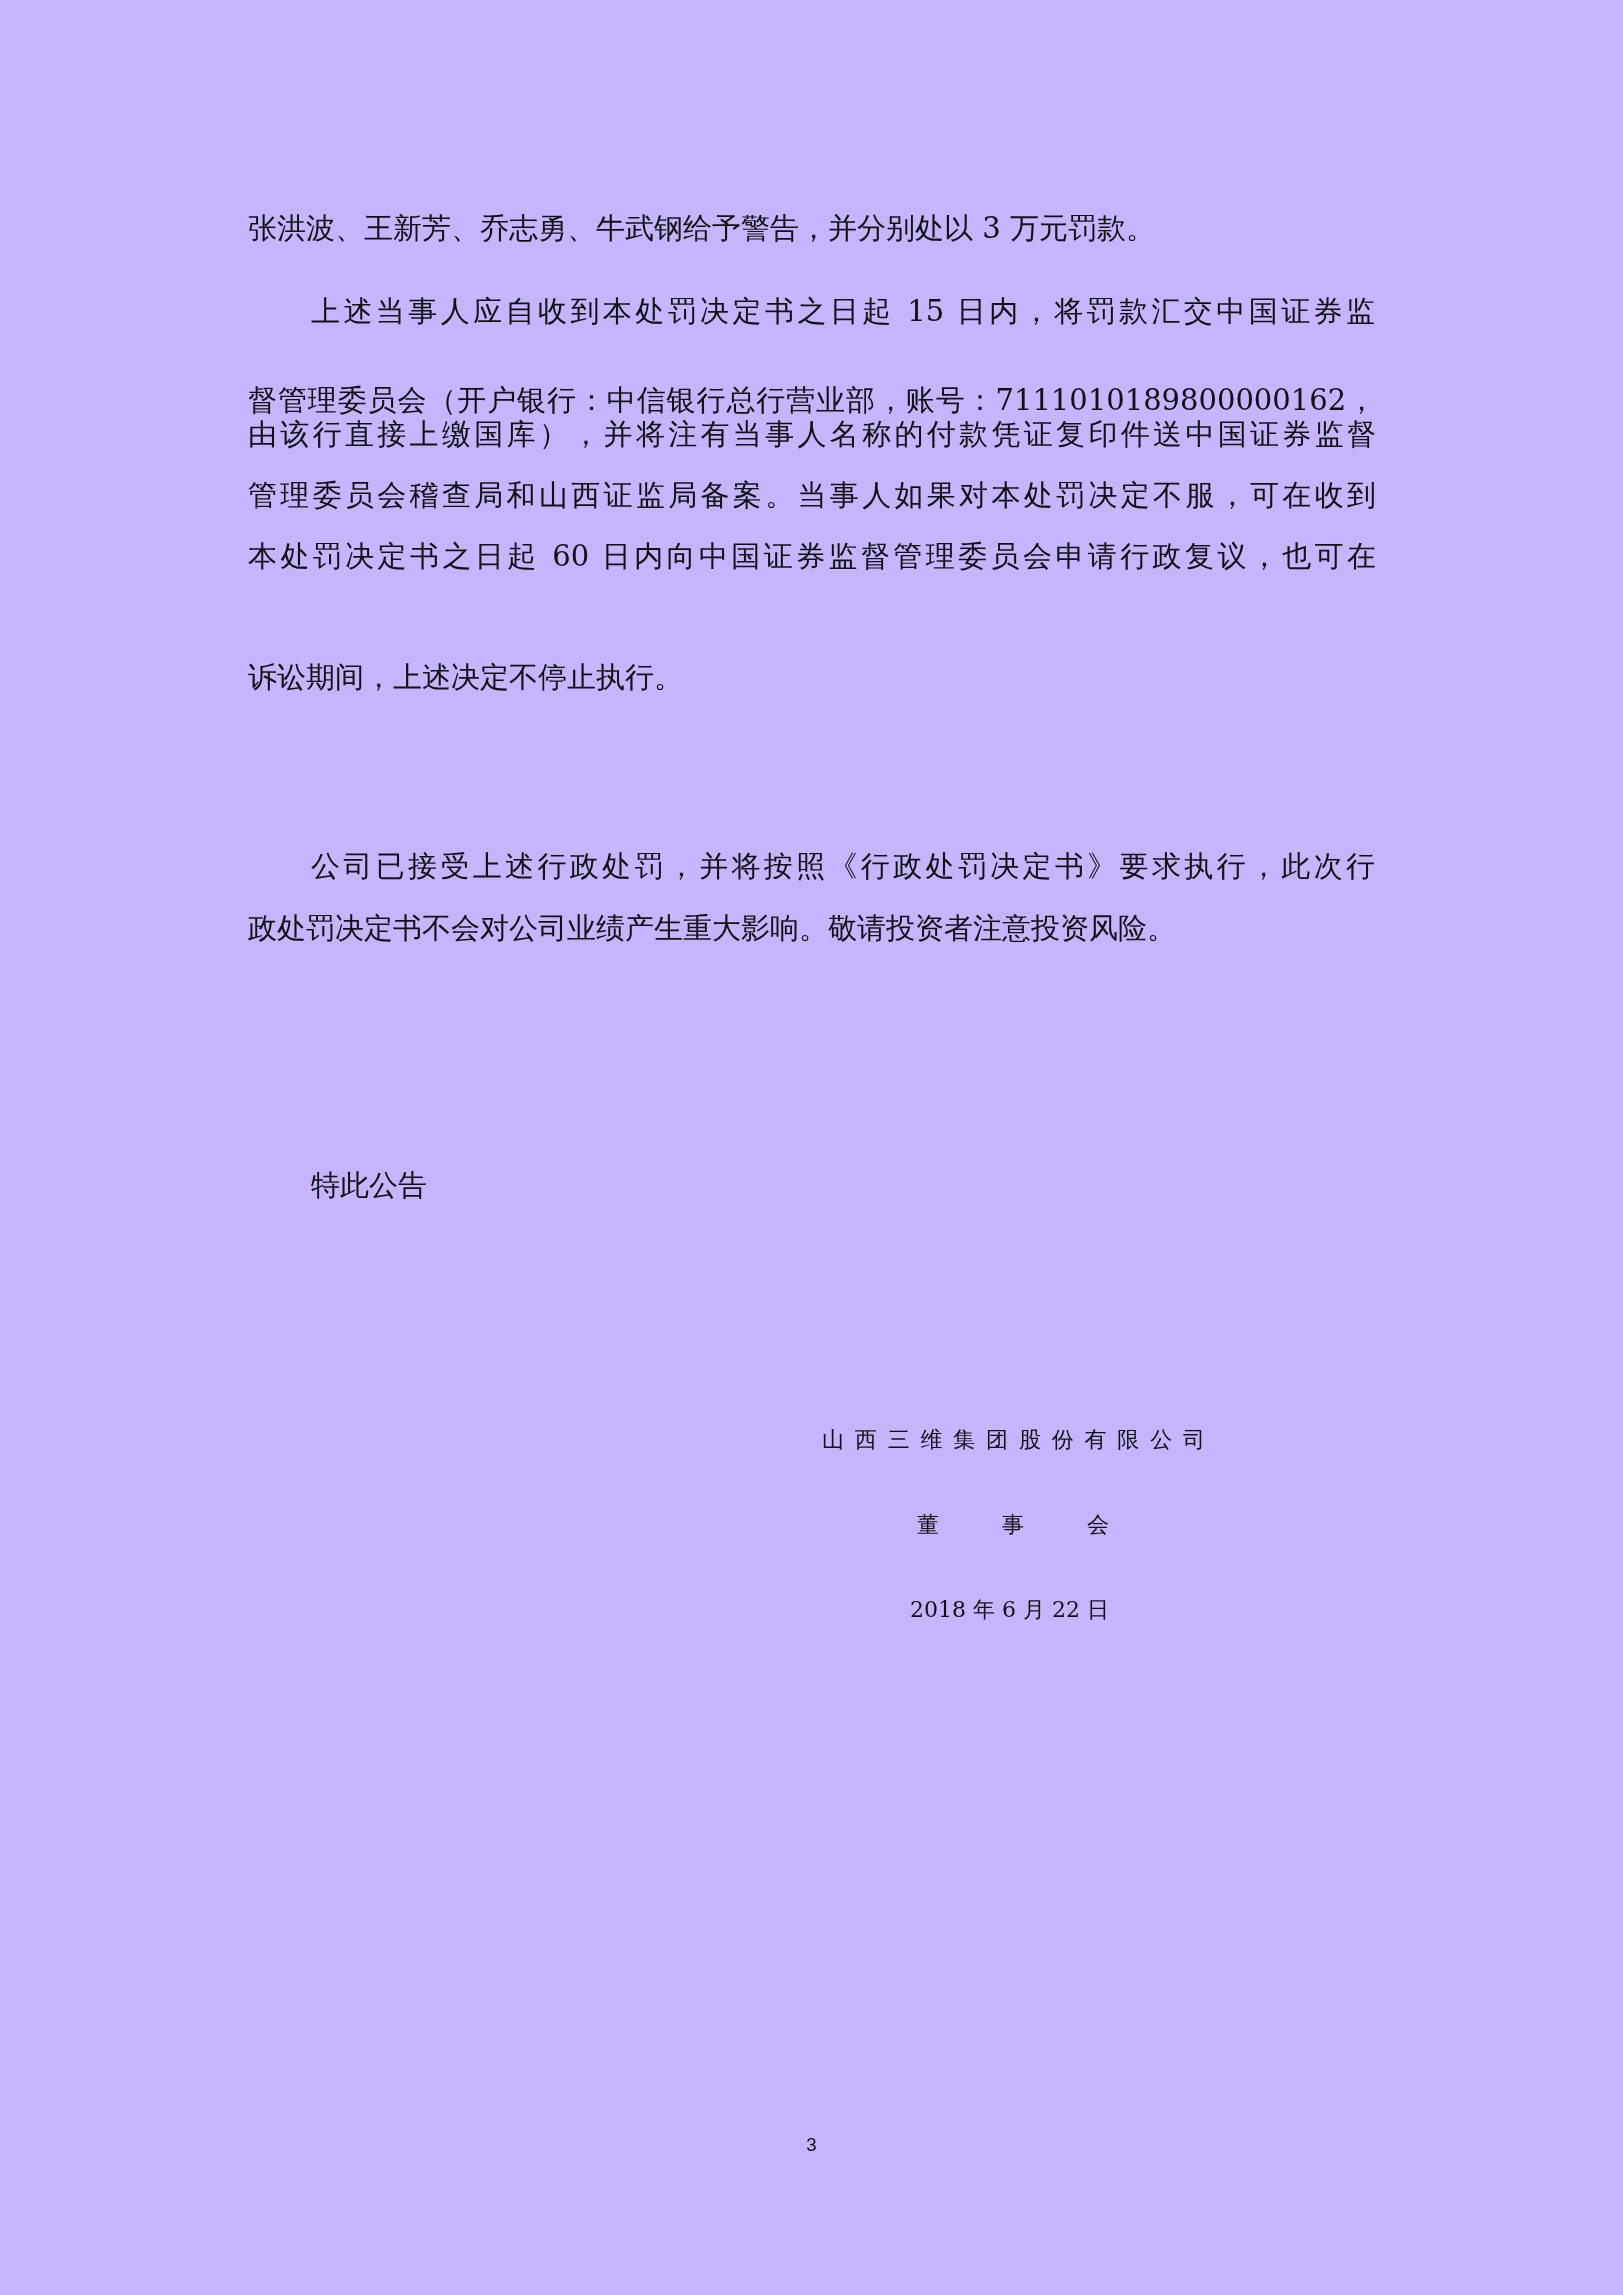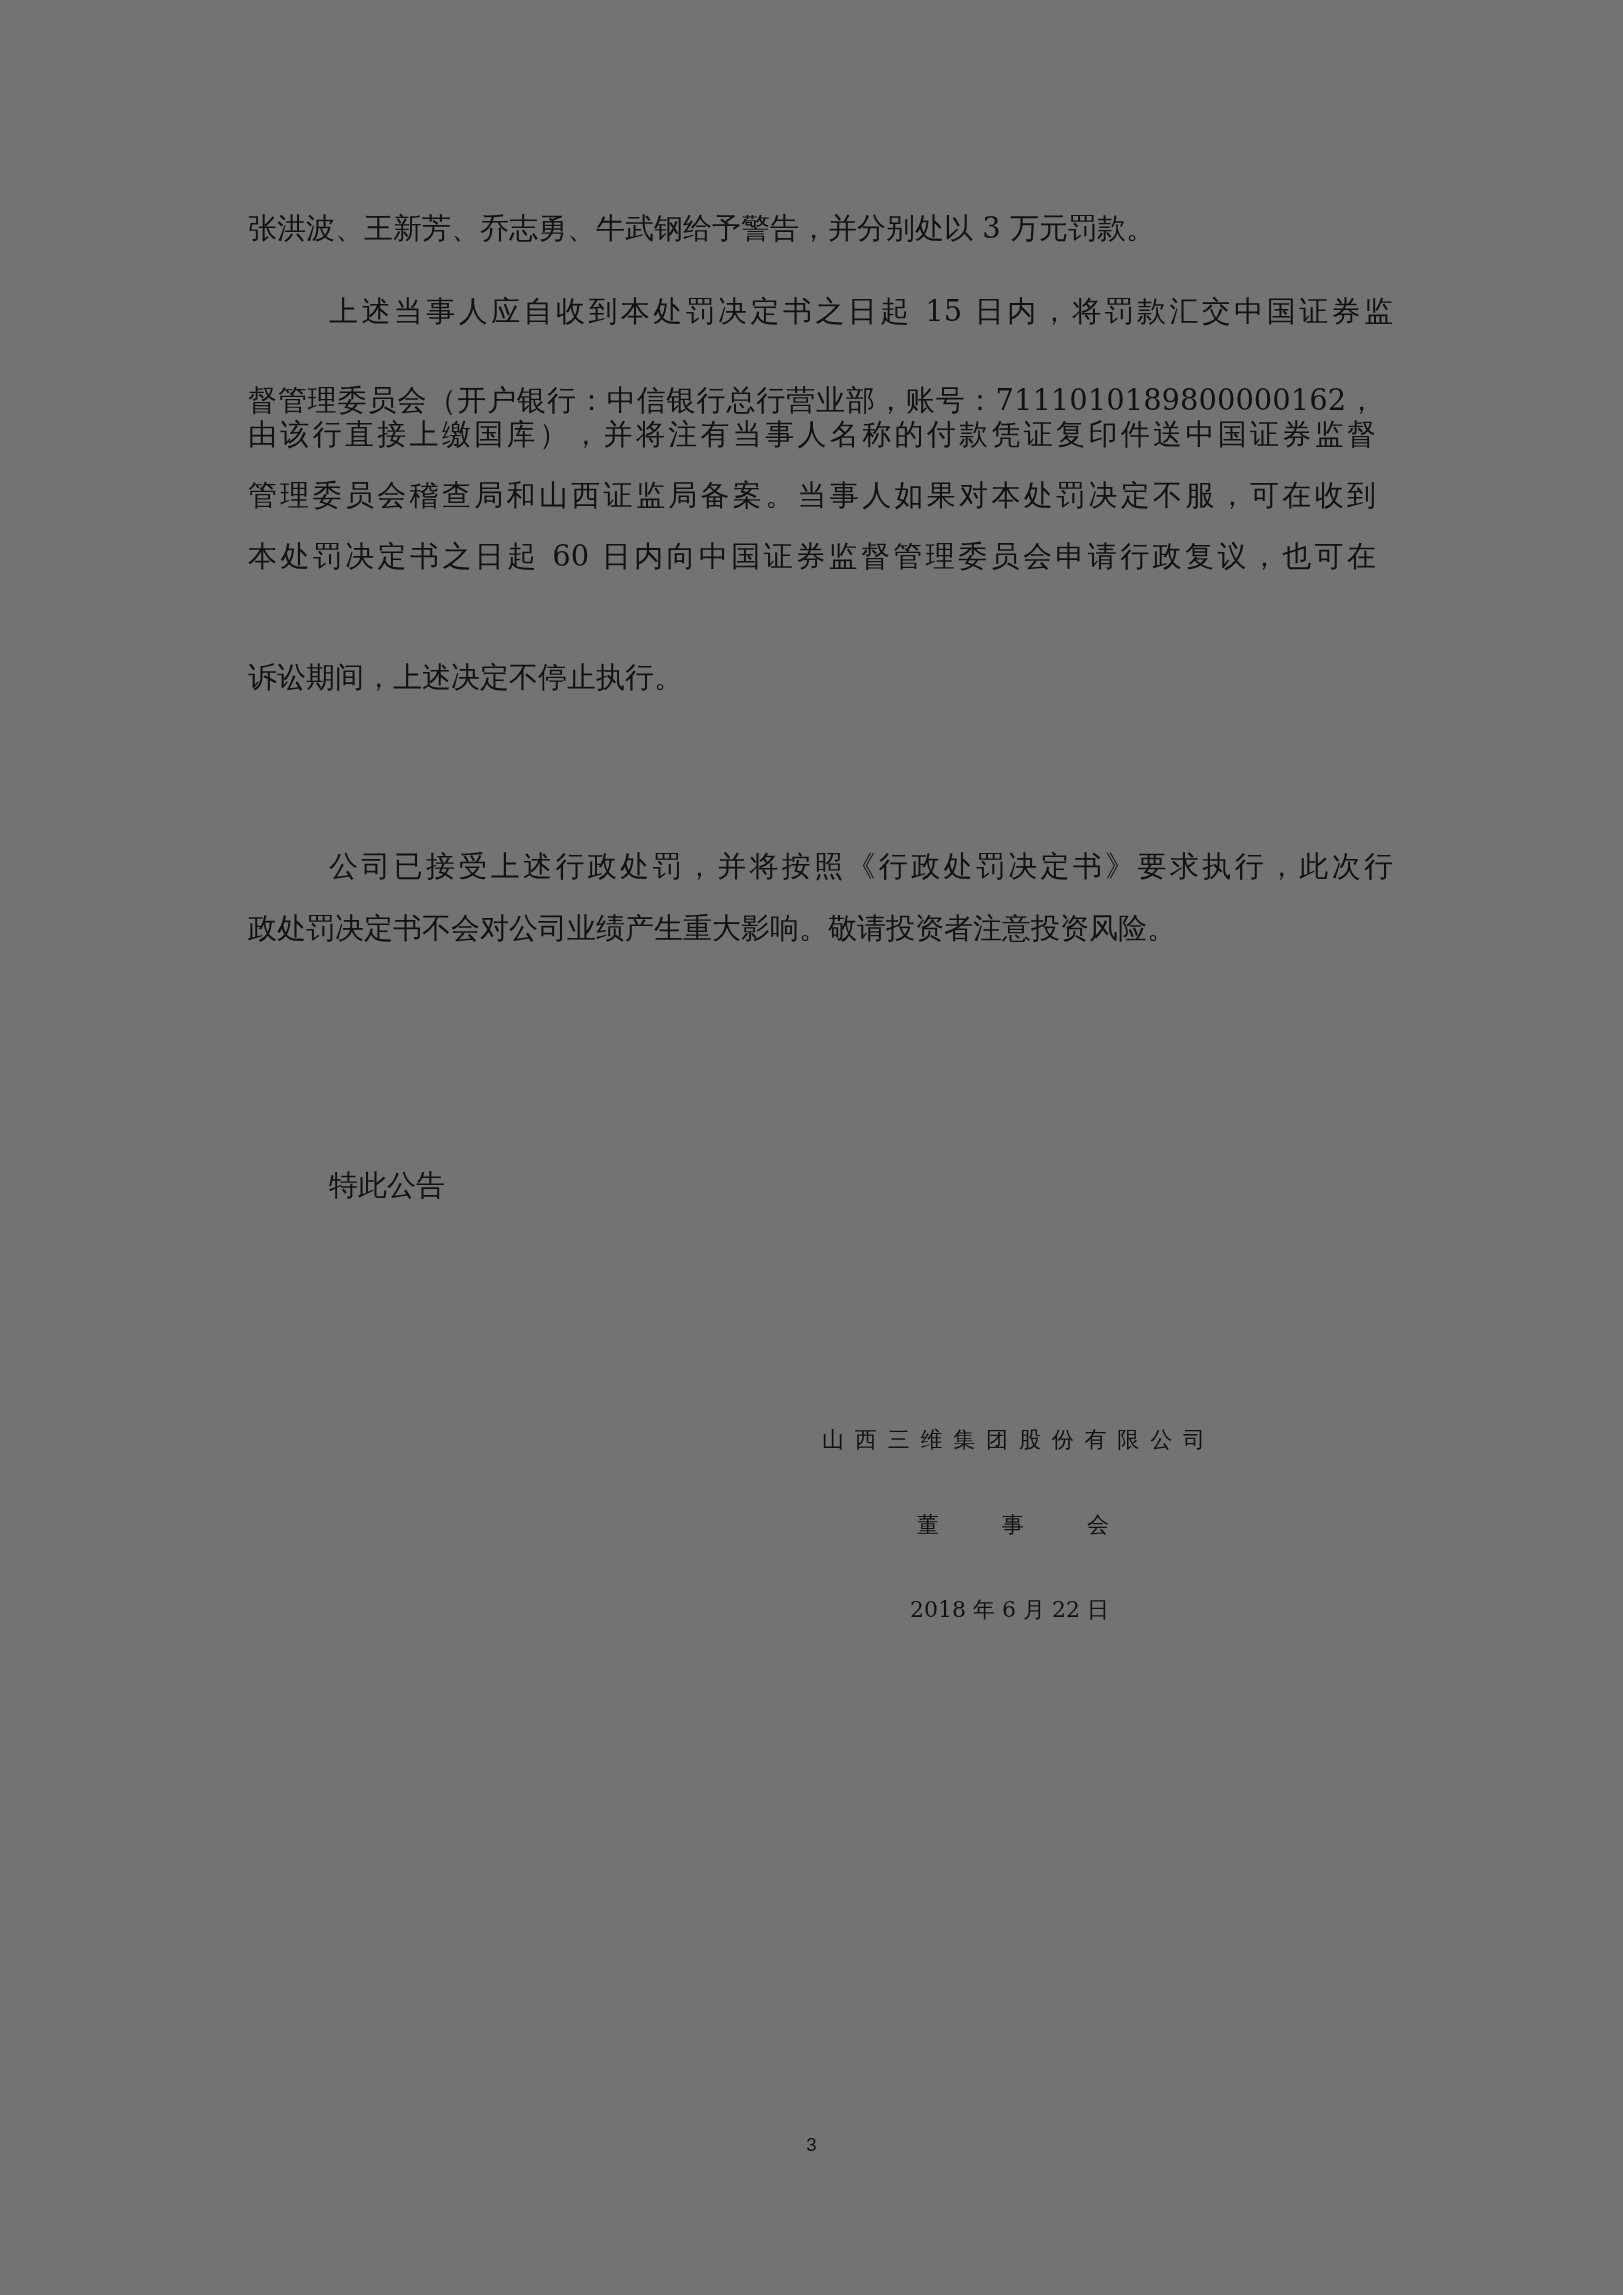--- a/index.html
+++ b/index.html
@@ -13,38 +13,38 @@
     position: relative;
     overflow: hidden;
     font-family: "DejaVu Serif", "Liberation Serif", serif;
     color: #111111;
   }
   .page {
     position: absolute;
     left: 0; top: 0;
     width: 1623px;
     height: 2295px;
-    background: #737373;
+    background: #c4b5fd;
   }
   .line {
     position: absolute;
     left: 248px;
     width: 1128px;
     font-size: 29px;
     line-height: 34px;
     height: 34px;
     white-space: nowrap;
     text-align: justify;
     text-align-last: justify;
   }
   .line.last {
     text-align-last: left;
   }
   .line.indent {
-    left: 329px;
+    left: 311px;
     width: 1064px;
   }
   .sig {
     position: absolute;
     font-size: 22px;
     line-height: 34px;
     white-space: nowrap;
   }
   .sig-company {
     left: 822px;

